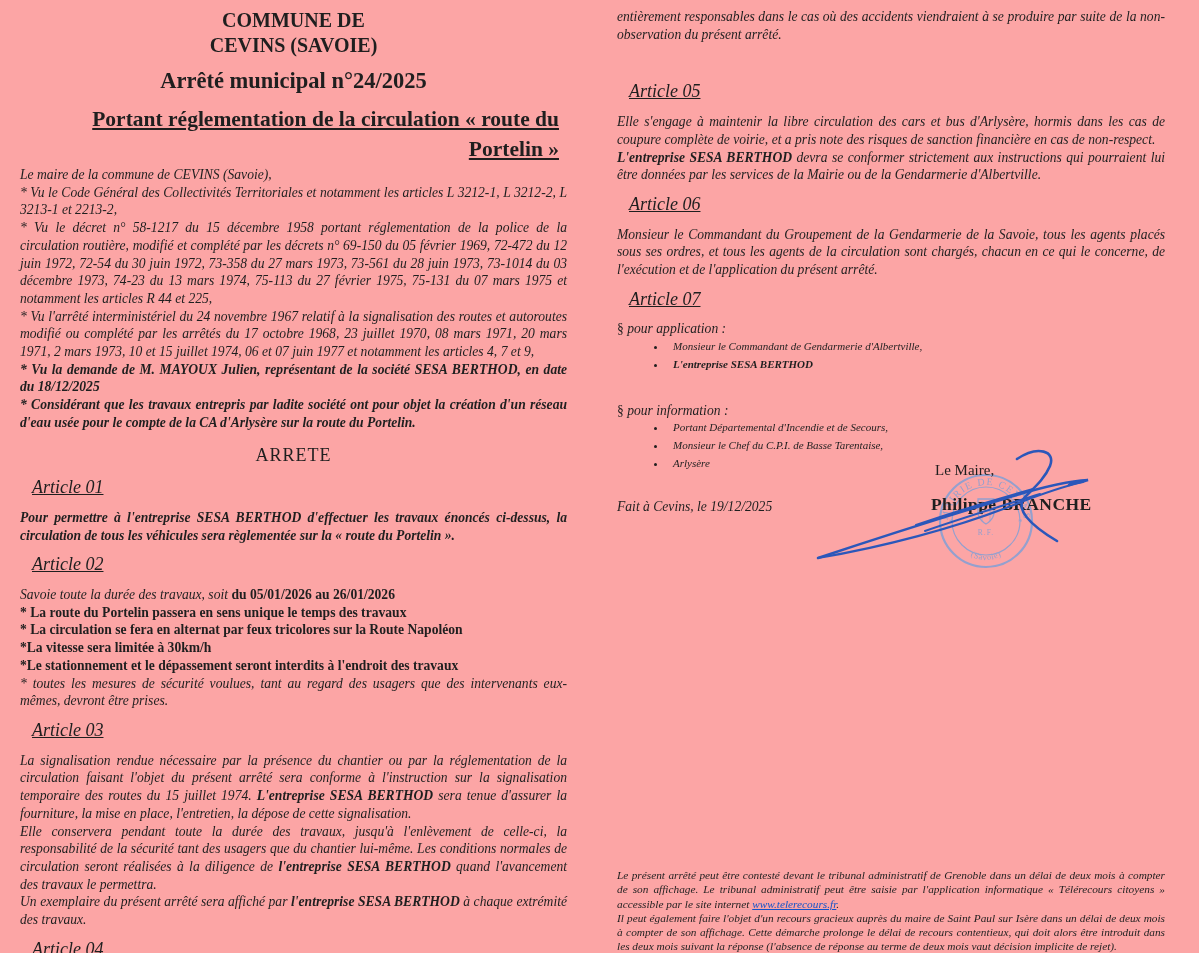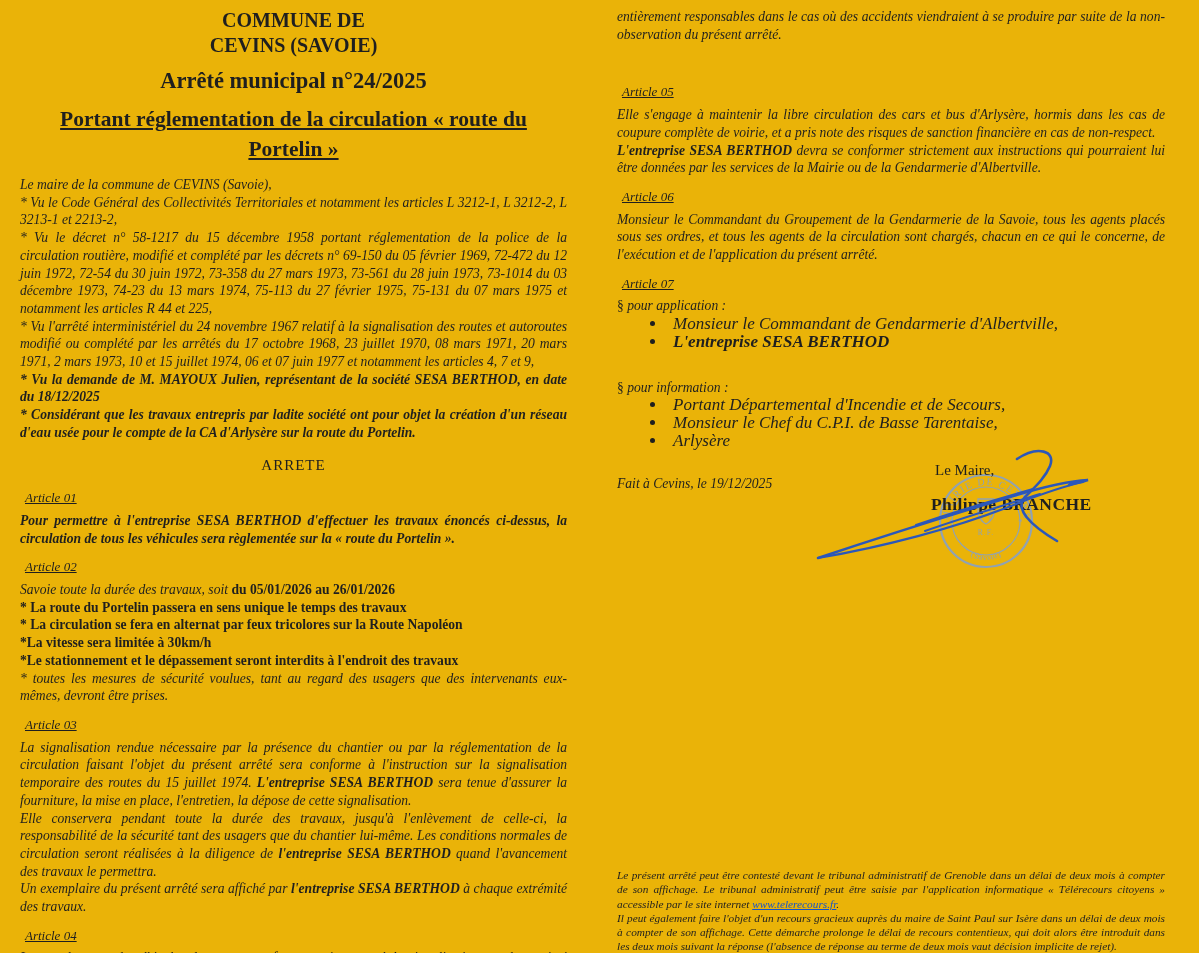--- a/index.html
+++ b/index.html
@@ -1,49 +1,49 @@
 <!DOCTYPE html>
 <html lang="fr"><head>
 <meta charset="utf-8">
 <style>
   html,body{margin:0;padding:0;}
   body{
     width:1199px;height:953px;background:#ffffff;
     font-family:"Liberation Serif","DejaVu Serif",serif;
     color:#1f1f1f;overflow:hidden;
   }
-  .page{position:relative;width:1199px;height:953px;background:#eab308;}
+  .page{position:relative;width:1199px;height:953px;background:#fca5a5;}
   .col{position:absolute;top:8px;}
   .col-left{left:20px;width:547px;}
   .col-right{left:617px;width:548px;height:937px;}
 
   
   .commune{font-size:20px;font-weight:bold;text-align:center;line-height:25px;}
   .decree-no{font-size:22.5px;font-weight:bold;text-align:center;margin-top:9px;line-height:28px;}
-  .subject{font-size:21.5px;font-weight:bold;text-align:center;text-decoration:underline;
+  .subject{font-size:21.5px;font-weight:bold;text-align:right;text-decoration:underline;
            margin-top:9px;line-height:30px;padding:0 8px;}
 
   
   .para{margin:0;font-size:13.6px;line-height:17.7px;text-align:justify;}
   .it{font-style:italic;font-family:Liberation Serif, serif;}
   .bold{font-weight:bold;}
   .up{font-style:normal;}
-  .first{margin-top:12px;}
-  .arrete{margin:15px 0;text-align:center;font-size:15px;letter-spacing:1px;}
+  .first{margin-top:2px;}
+  .arrete{margin:15px 0;text-align:center;font-size:18px;letter-spacing:1px;}
   .article{margin-top:11px;}
-  .art-label{margin:5px;font-size:13px;line-height:17.7px;font-style:italic;text-decoration:underline;}
+  .art-label{margin:12px;font-size:18px;line-height:17.7px;font-style:italic;text-decoration:underline;}
   .r-b{font-weight:bold;}
   .r-up{font-style:normal;}
 
   
   .dist-head{margin:0;}
   .dist-head.second{margin-top:28px;}
   .marker{font-style:normal;}
   ul.dist{margin:0;padding:0 0 0 50px;list-style:disc;}
-  ul.dist li{padding-left:6px;font-size:17px;line-height:17.7px;font-style:italic;}
+  ul.dist li{padding-left:6px;font-size:11px;line-height:17.7px;font-style:italic;}
 
   .fait{margin-top:26px;text-align:left;}
 
   
   .sig-area{position:absolute;left:0;top:432px;width:548px;height:210px;}
   .sig-role{position:absolute;left:318px;top:22px;font-size:15px;}
   .sig-name{position:absolute;left:314px;top:54px;font-size:17.5px;font-weight:bold;letter-spacing:.4px;}
   .stamp{position:absolute;left:315px;top:27px;width:108px;height:108px;opacity:.82;}
   .strokes{position:absolute;left:0;top:0;width:548px;height:210px;}
 

